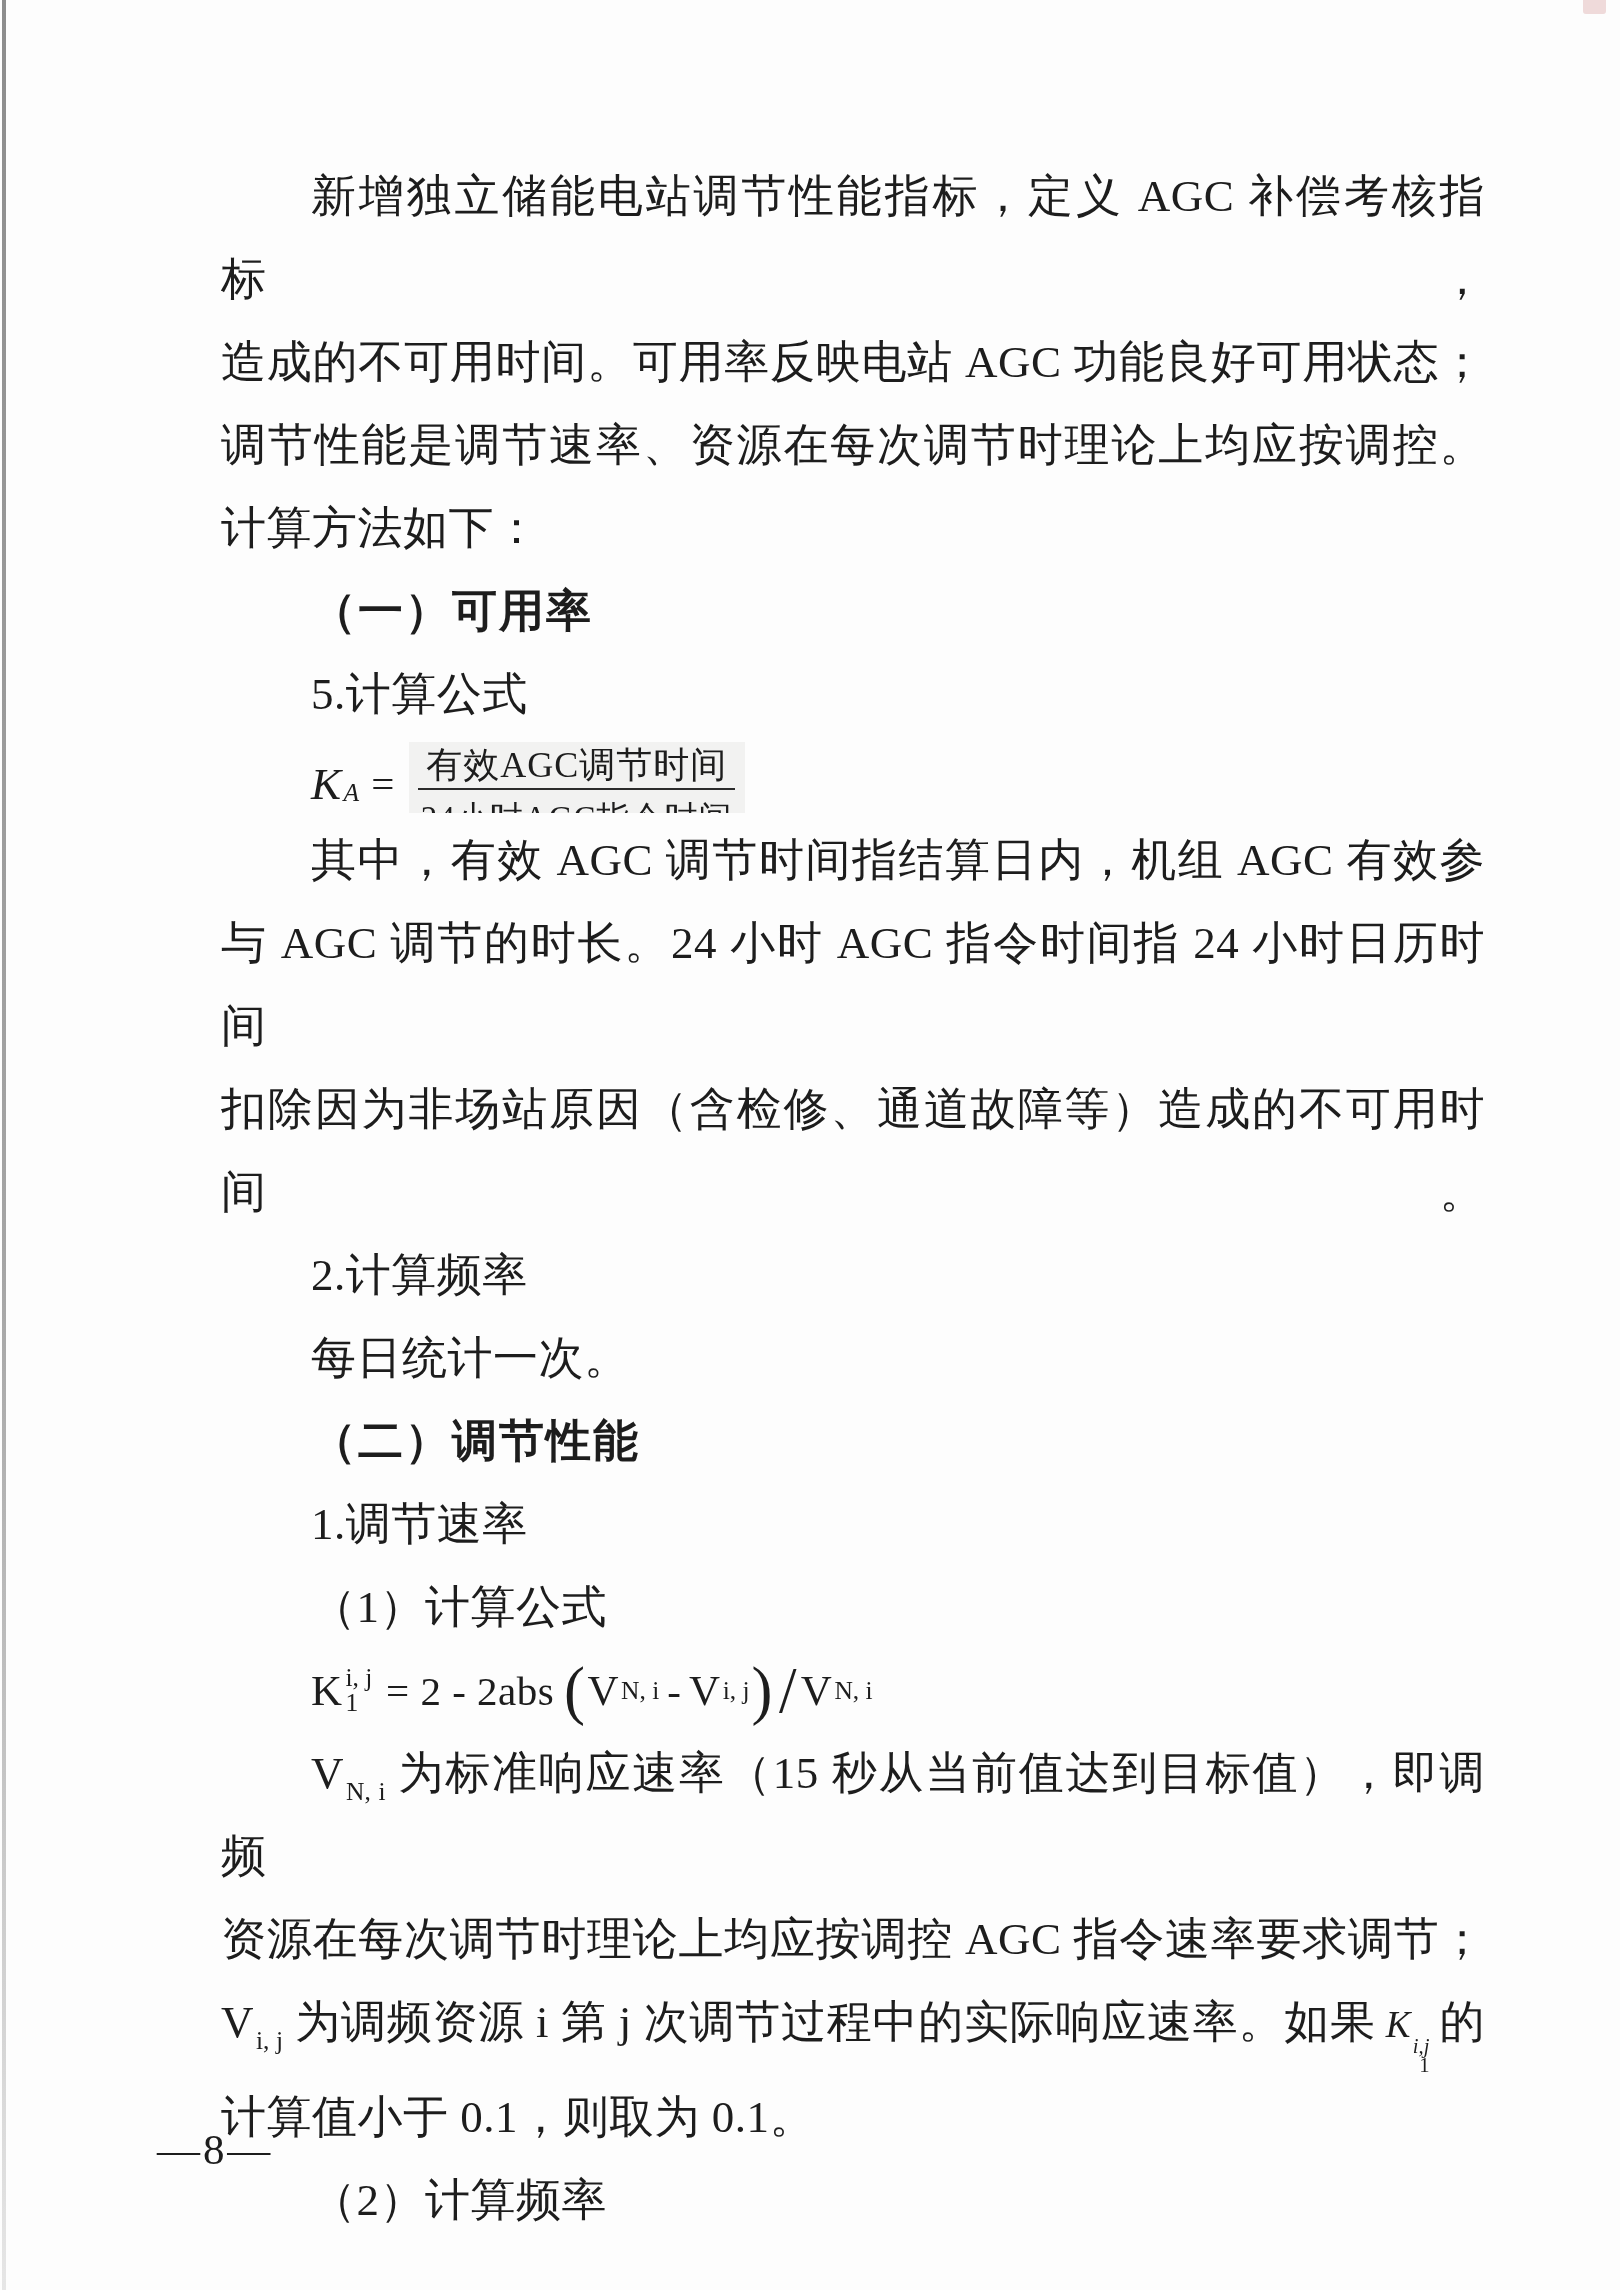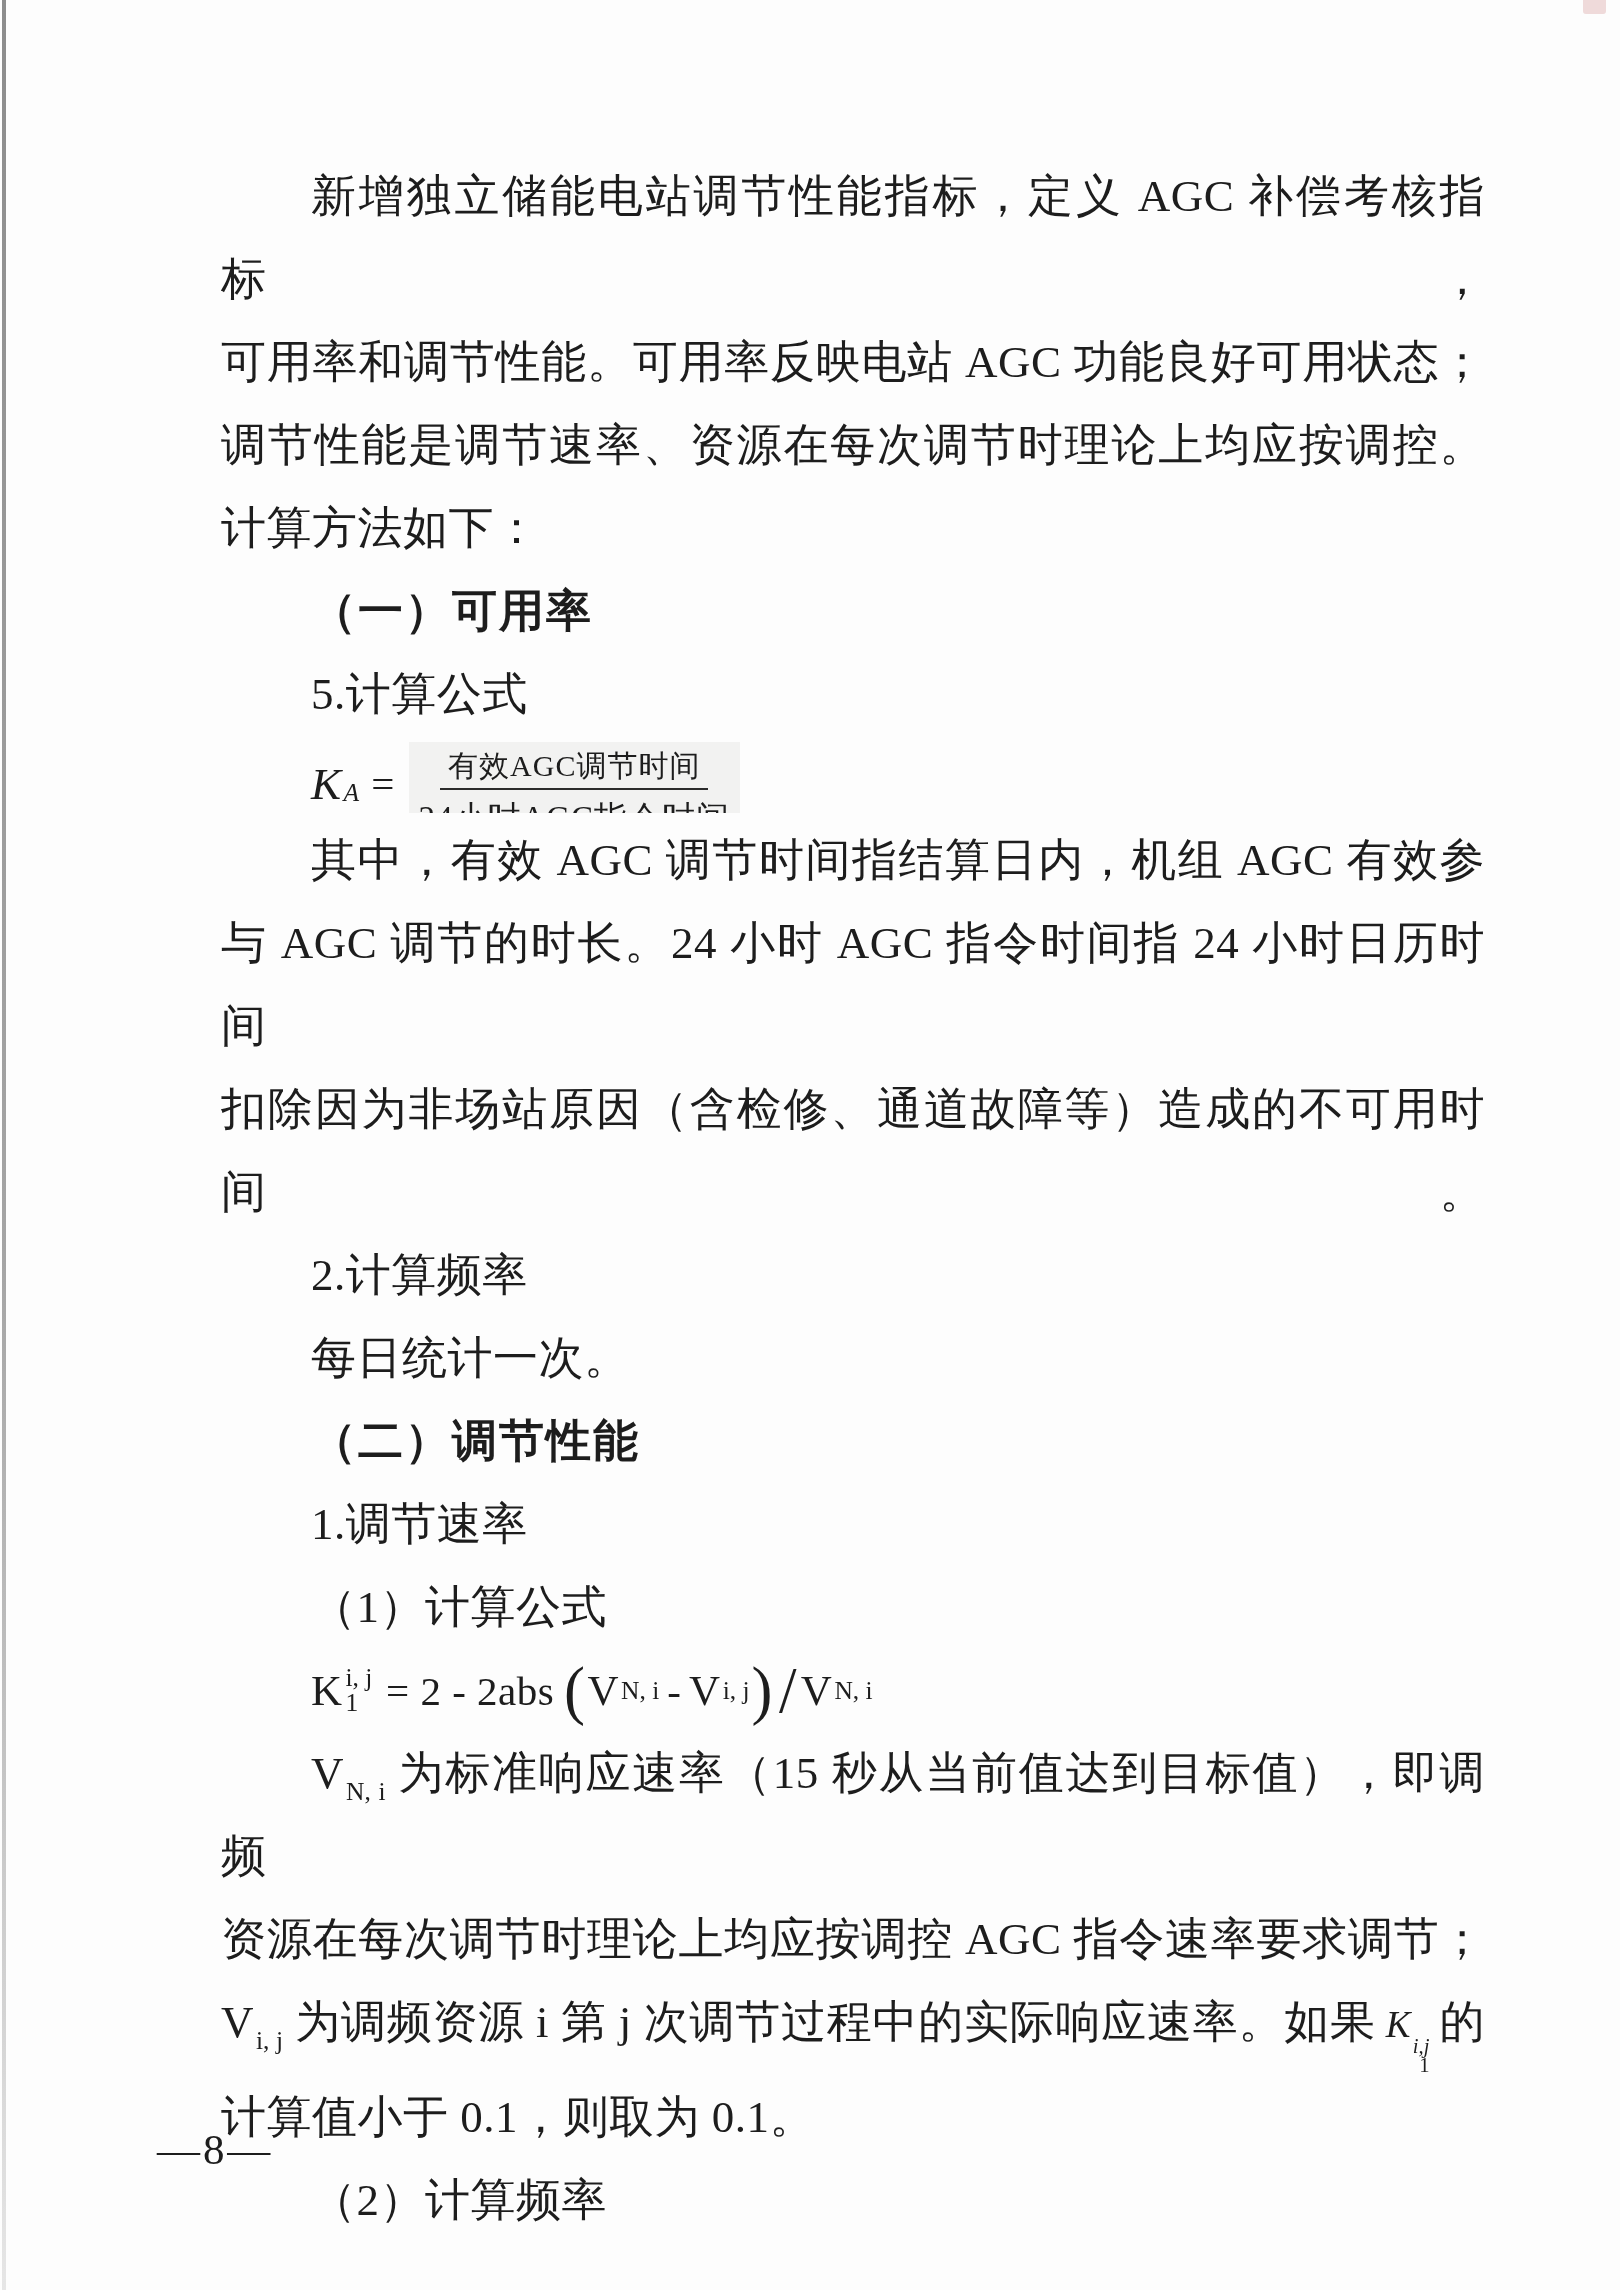--- a/index.html
+++ b/index.html
@@ -46,21 +46,21 @@
     padding-left:90px;text-indent:0;
   }
   .fk{font-style:italic;font-size:45px;margin-top:13.7px;}
   .fksub{font-style:italic;font-size:25.5px;margin:31px 3.9px 0 2px;}
   .feq{font-size:41px;margin:13.7px 13.7px 0 7.8px;}
   .frac{
     display:inline-flex;flex-direction:column;align-items:center;
     background:#f2f2f1;padding:3.9px 9.8px 0 9.8px;
   }
   .num{
-    font-size:30px;line-height:39px;letter-spacing:1px;
+    font-size:36px;line-height:39px;letter-spacing:1px;
     border-bottom:2.9px solid #2b2b2b;padding:0 7.8px 2.9px 7.8px;
   }
   .denwrap{height:23.5px;overflow:hidden;}
   .den{font-size:33px;line-height:33px;letter-spacing:1px;display:block;margin-top:12px;}
   
   .f2{align-items:center;}
   .fv{font-size:43px;font-family:"Liberation Serif",serif;}
   .supsub{
     display:inline-flex;flex-direction:column;align-items:flex-start;
     font-size:25.5px;line-height:24.5px;margin:0 5.9px 0 2.9px;letter-spacing:0;
@@ -78,21 +78,21 @@
 </head>
 <body>
 
 <div class="page">
   <div class="edge-line"></div>
   <div class="smudge"></div>
 
   <main class="text">
 
     <div class="line indent just">新增独立储能电站调节性能指标，定义 AGC 补偿考核指标，</div>
-    <div class="line just">可用率和调节性能。可用率反映电站 AGC 功能良好可用状态；</div>
+    <div class="line just">造成的不可用时间。可用率反映电站 AGC 功能良好可用状态；</div>
     <div class="line just">调节性能是调节速率、资源在每次调节时理论上均应按调控。</div>
     <div class="line">计算方法如下：</div>
 
     <div class="line indent heading">（一）可用率</div>
     <div class="line indent">5.计算公式</div>
 
     <div class="line formula">
       <span class="fk">K</span>
         <span class="fksub">A</span>
         <span class="feq">=</span>

